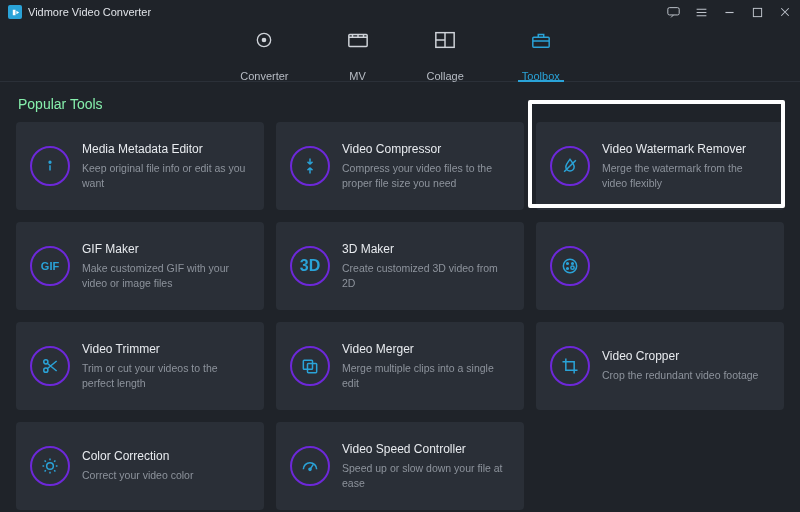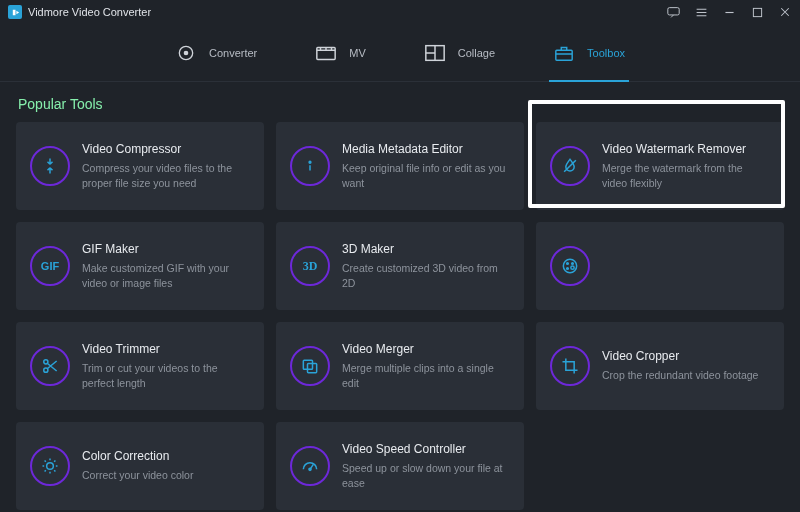--- a/index.html
+++ b/index.html
@@ -32,22 +32,22 @@
   .win-controls .wc { width: 14px; height: 14px; display:flex;align-items:center;justify-content:center; color:#bfc4cc; cursor:pointer;}
   .tabs {
     display: flex;
     justify-content: center;
     gap: 58px;
     padding: 6px 0 0 0;
     height: 58px;
     border-bottom: 1px solid #2b3038;
   }
   .tab {
-    display: flex; flex-direction: row; align-items: center;
-    gap: 12px;
+    display: flex; flex-direction: column; align-items: center;
+    gap: 20px;
     font-size: 11px;
     color: #b7bcc4;
     cursor: pointer;
     padding-bottom: 6px;
     position:relative;
   }
   .tab .ticon { width:22px;height:20px;display:flex;align-items:center;justify-content:center;}
   .tab.active { color: #2aa3d8; }
   .tab.active::after {
     content:""; position:absolute; bottom:-1px; left:-4px; right:-4px; height:2px; background:#2aa3d8;
@@ -171,66 +171,66 @@
     <span>Toolbox</span>
   </div>
 </div>
 
 <div class="section-title">Popular Tools</div>
 
 <div class="grid">
 
   <div class="card">
     <div class="cicon">
-        <svg width="20" height="20" viewBox="0 0 24 24" fill="none" stroke="#2aa3d8" stroke-width="1.8">
-          <path d="M12 3v7m0 0l-3-3m3 3l3-3M12 21v-7m0 0l-3 3m3-3l3 3"></path>
-        </svg>
-      </div>
-    <div class="ctext">
-        <div class="ctitle">Video Compressor</div>
-        <div class="cdesc">Compress your video files to the proper file size you need</div>
-      </div>
-  </div>
-
-  <div class="card">
-    <div class="cicon">
         <svg width="18" height="18" viewBox="0 0 24 24" fill="none" stroke="#2aa3d8" stroke-width="2">
           <circle cx="12" cy="7" r="1.2" fill="#2aa3d8"></circle>
           <path d="M12 11v7"></path>
         </svg>
       </div>
     <div class="ctext">
         <div class="ctitle">Media Metadata Editor</div>
         <div class="cdesc">Keep original file info or edit as you want</div>
       </div>
   </div>
 
   <div class="card">
     <div class="cicon">
         <svg width="20" height="20" viewBox="0 0 24 24" fill="none" stroke="#2aa3d8" stroke-width="1.8">
+          <path d="M12 3v7m0 0l-3-3m3 3l3-3M12 21v-7m0 0l-3 3m3-3l3 3"></path>
+        </svg>
+      </div>
+    <div class="ctext">
+        <div class="ctitle">Video Compressor</div>
+        <div class="cdesc">Compress your video files to the proper file size you need</div>
+      </div>
+  </div>
+
+  <div class="card">
+    <div class="cicon">
+        <svg width="20" height="20" viewBox="0 0 24 24" fill="none" stroke="#2aa3d8" stroke-width="1.8">
           <path d="M12 4c3 4 5 6.5 5 9a5 5 0 01-10 0c0-2.5 2-5 5-9z"></path>
           <path d="M5 19L19 5"></path>
         </svg>
       </div>
     <div class="ctext">
         <div class="ctitle">Video Watermark Remover</div>
         <div class="cdesc">Merge the watermark from the video flexibly</div>
       </div>
   </div>
 
   <div class="card">
     <div class="cicon" style="font-size:11px;font-weight:600;">GIF</div>
     <div class="ctext">
         <div class="ctitle">GIF Maker</div>
         <div class="cdesc">Make customized GIF with your video or image files</div>
       </div>
   </div>
 
   <div class="card">
-    <div class="cicon" style="font-size:12px;font-weight:600;font-family:Liberation Serif, serif;">3D</div>
+    <div class="cicon" style="font-size:16px;font-weight:600;">3D</div>
     <div class="ctext">
         <div class="ctitle">3D Maker</div>
         <div class="cdesc">Create customized 3D video from 2D</div>
       </div>
   </div>
 
   <div class="card">
     <div class="cicon">
         <svg width="20" height="20" viewBox="0 0 24 24" fill="none" stroke="#2aa3d8" stroke-width="1.8">
           <circle cx="12" cy="12" r="8"></circle>

